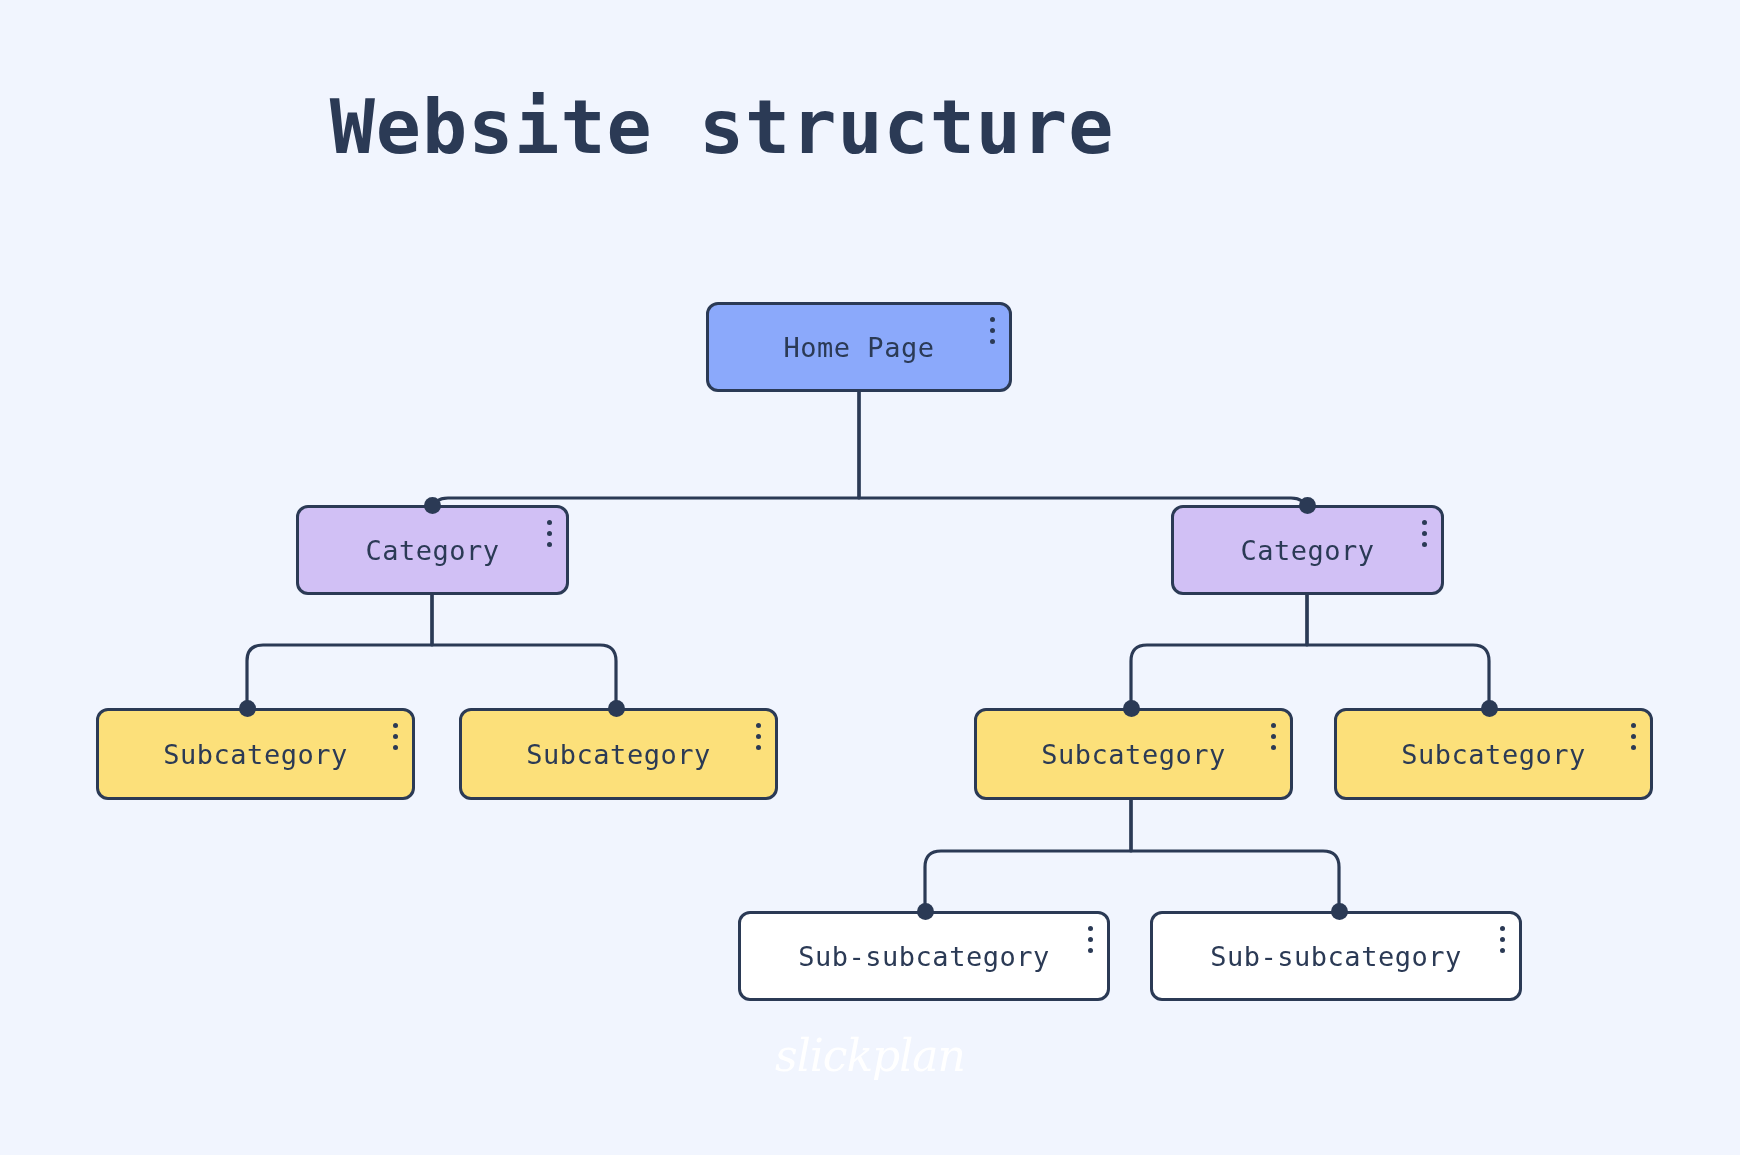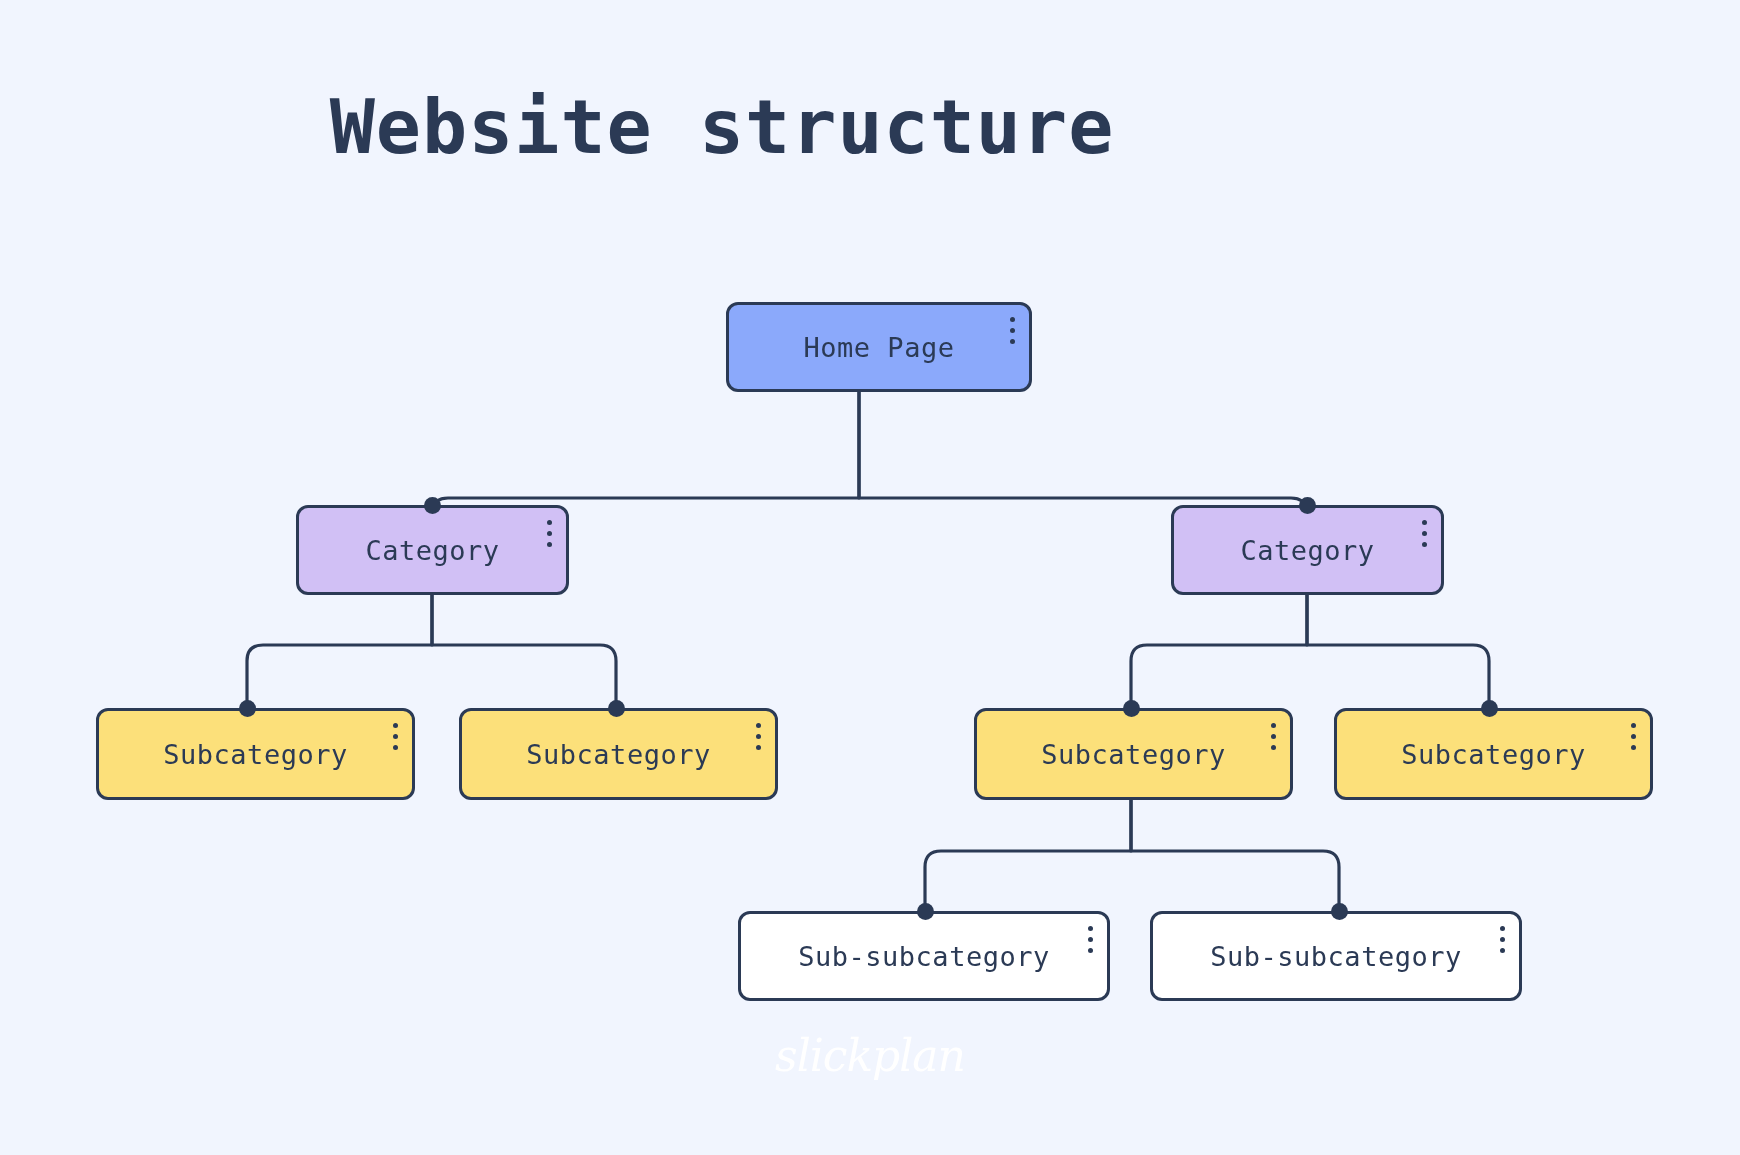--- a/index.html
+++ b/index.html
@@ -110,21 +110,21 @@
       <path d="M 859 392 L 859 498 M 859 498 L 1291 498 Q 1307 498 1307 514 L 1307 505" fill="none" stroke="#2b3a55" stroke-width="3.2" stroke-linecap="round"></path>
       <path d="M 432 595 L 432 645 M 432 645 L 263 645 Q 247 645 247 661 L 247 708" fill="none" stroke="#2b3a55" stroke-width="3.2" stroke-linecap="round"></path>
       <path d="M 432 595 L 432 645 M 432 645 L 600 645 Q 616 645 616 661 L 616 708" fill="none" stroke="#2b3a55" stroke-width="3.2" stroke-linecap="round"></path>
       <path d="M 1307 595 L 1307 645 M 1307 645 L 1147 645 Q 1131 645 1131 661 L 1131 708" fill="none" stroke="#2b3a55" stroke-width="3.2" stroke-linecap="round"></path>
       <path d="M 1307 595 L 1307 645 M 1307 645 L 1473 645 Q 1489 645 1489 661 L 1489 708" fill="none" stroke="#2b3a55" stroke-width="3.2" stroke-linecap="round"></path>
       <path d="M 1131 800 L 1131 851 M 1131 851 L 941 851 Q 925 851 925 867 L 925 911" fill="none" stroke="#2b3a55" stroke-width="3.2" stroke-linecap="round"></path>
       <path d="M 1131 800 L 1131 851 M 1131 851 L 1323 851 Q 1339 851 1339 867 L 1339 911" fill="none" stroke="#2b3a55" stroke-width="3.2" stroke-linecap="round"></path>
     </svg>
 
   <div id="nodes-layer">
-      <div class="node" style="left: 706px; top: 302px; width: 306px; height: 90px; background: rgb(139, 169, 251); border-color: rgb(43, 58, 85); margin-left: 20px;">
+      <div class="node" style="left: 706px; top: 302px; width: 306px; height: 90px; background: rgb(139, 169, 251); border-color: rgb(43, 58, 85);">
         <span class="node-label" style="color: rgb(43, 58, 85);">Home Page</span>
         <span class="kebab">
           <i style="background: rgb(43, 58, 85);"></i>
           <i style="background: rgb(43, 58, 85);"></i>
           <i style="background: rgb(43, 58, 85);"></i>
         </span>
       </div>
       <div class="node" style="left: 296px; top: 505px; width: 273px; height: 90px; background: rgb(209, 192, 245); border-color: rgb(43, 58, 85);">
         <span class="node-label" style="color: rgb(43, 58, 85);">Category</span>
         <span class="kebab">

